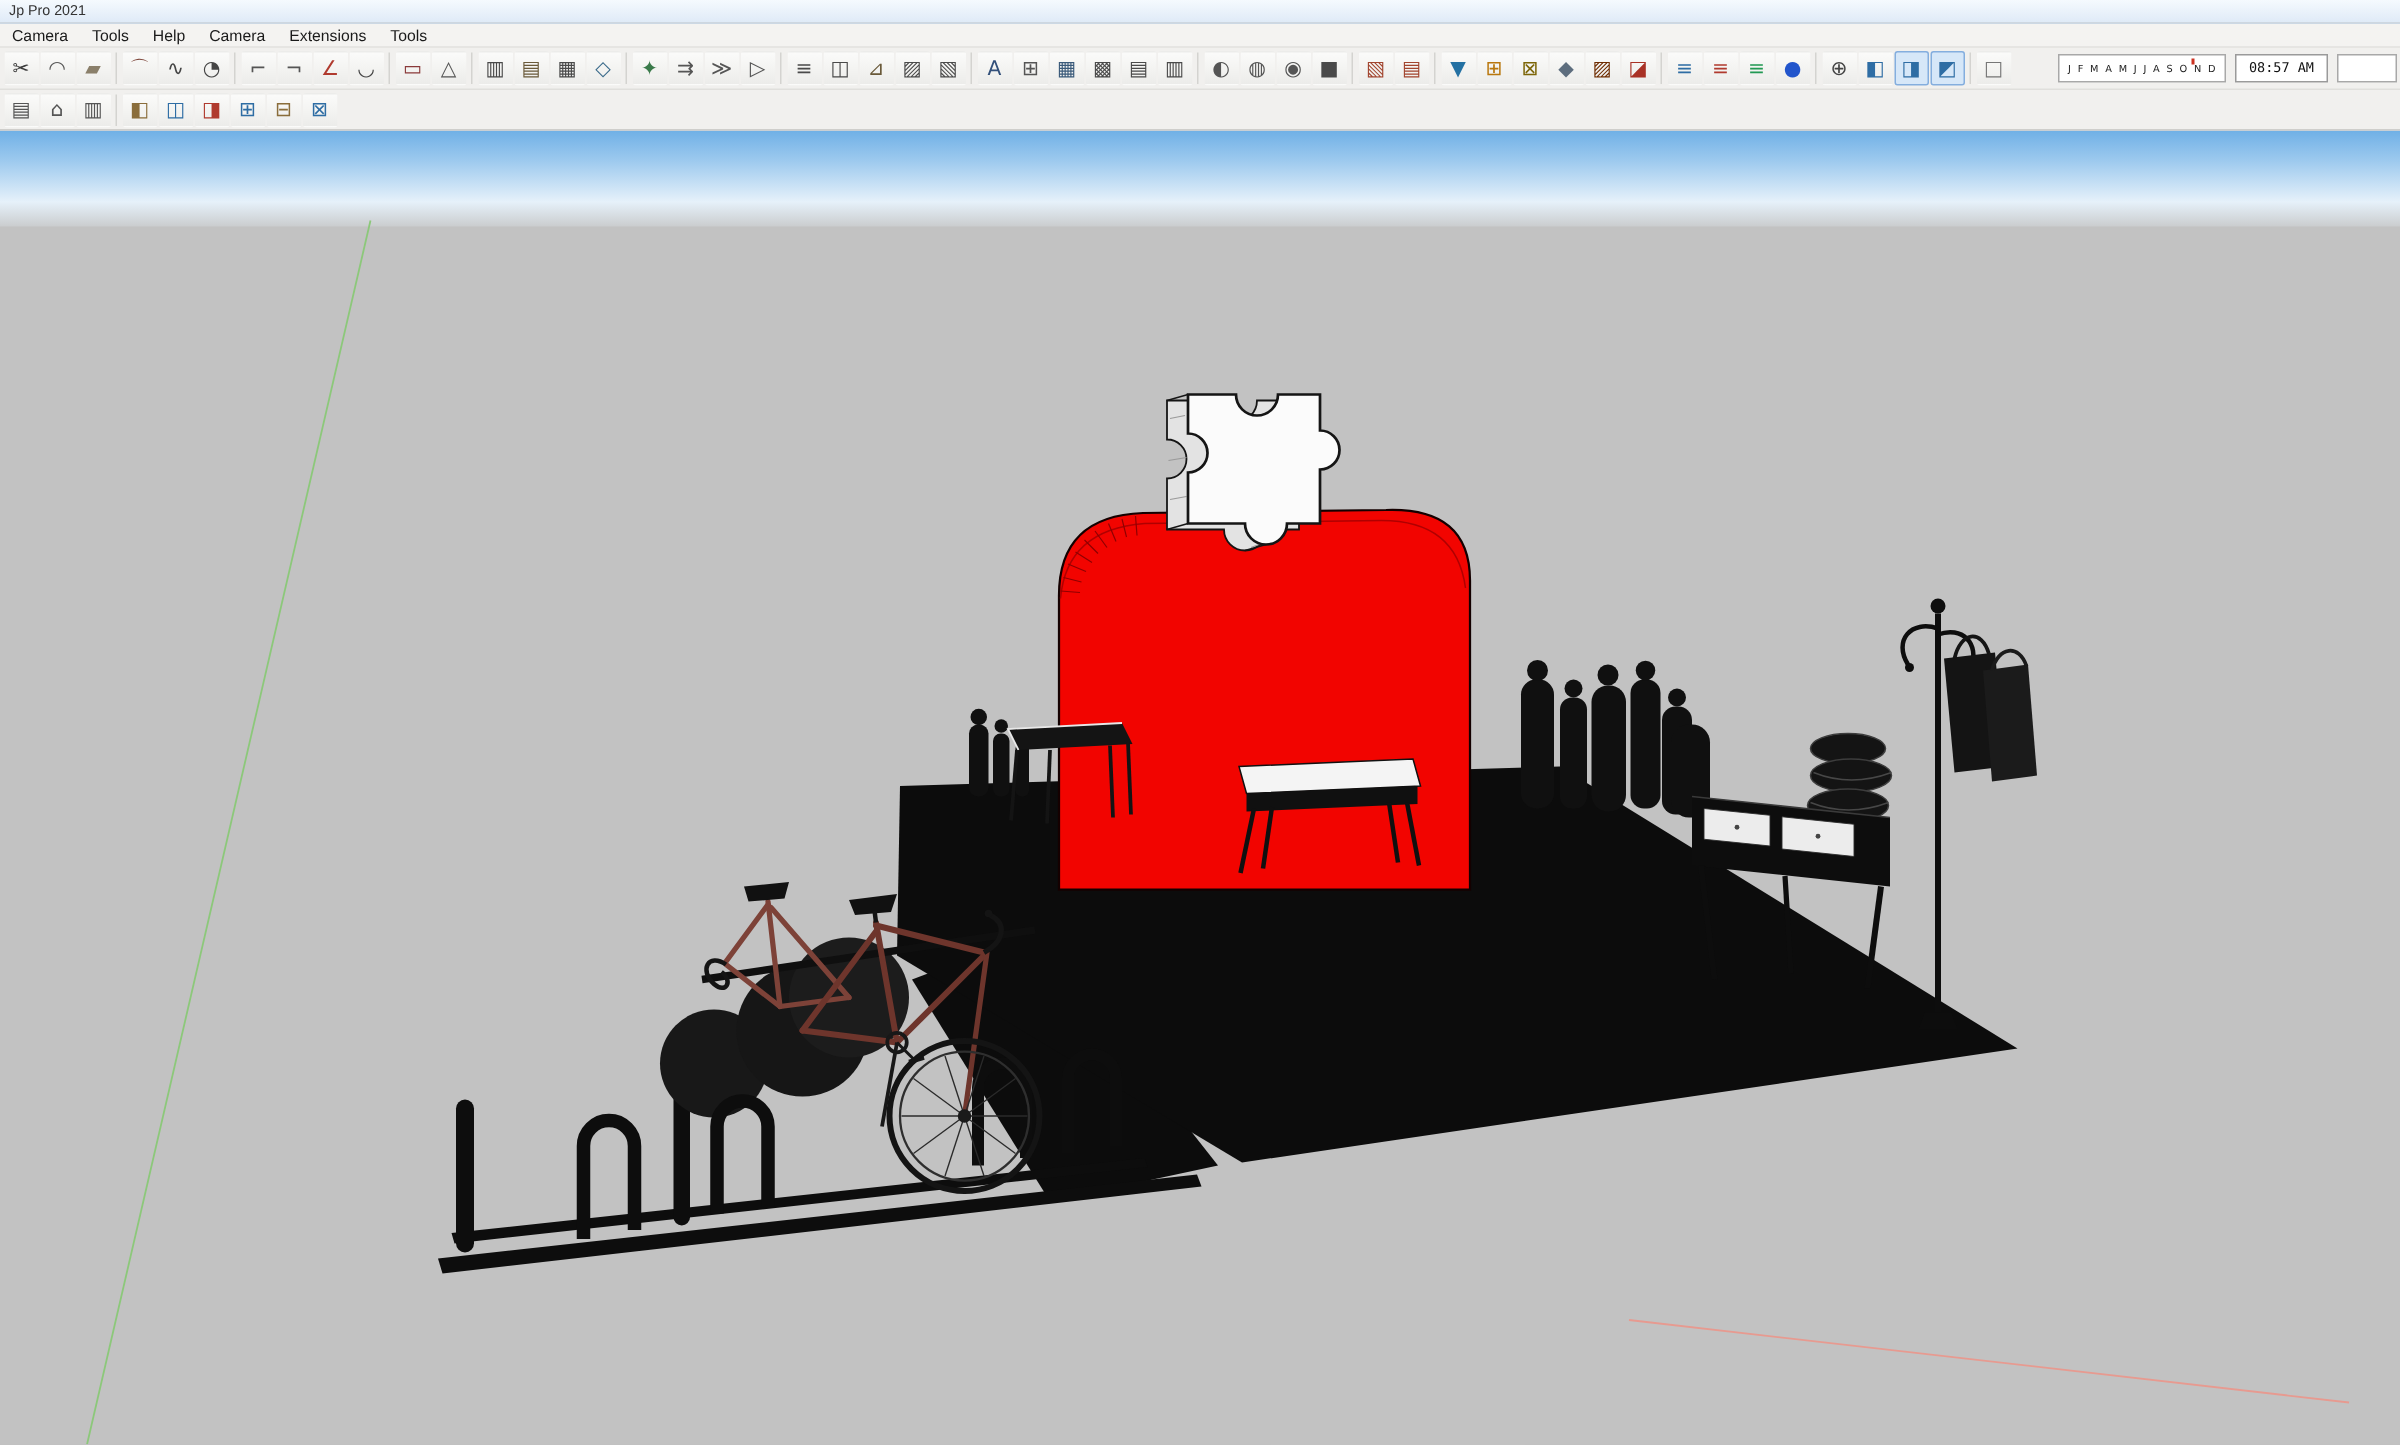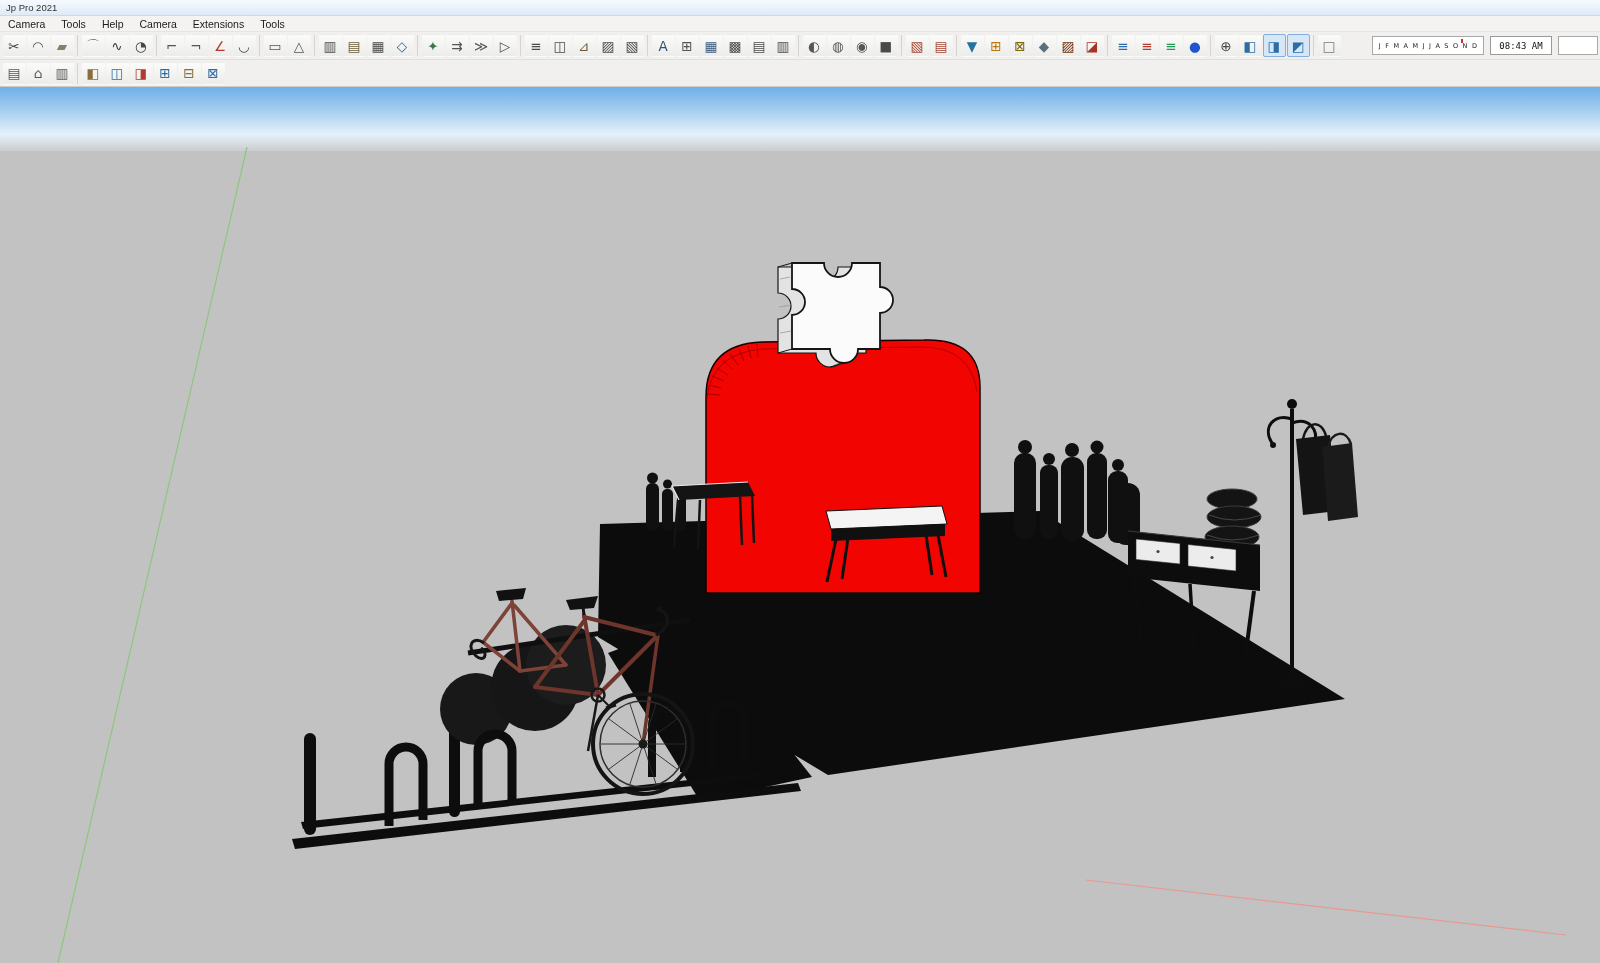--- a/index.html
+++ b/index.html
@@ -118,21 +118,21 @@
         <span class="month-letter">M</span>
         <span class="month-letter">J</span>
         <span class="month-letter">J</span>
         <span class="month-letter">A</span>
         <span class="month-letter">S</span>
         <span class="month-letter">O</span>
         <span class="month-letter">N</span>
         <span class="month-letter">D</span>
       </div>
     <div class="clock-box">
-      <span>08:43 AM</span>
+      <span>08:57 AM</span>
     </div>
     <div class="edge-box"></div>
   </div>
 
   <div class="toolbar row2">
     <div class="icons" id="row2">
         <div class="toolbar-icon" style="color: rgb(85, 85, 85);">▤</div>
         <div class="toolbar-icon" style="color: rgb(85, 85, 85);">⌂</div>
         <div class="toolbar-icon" style="color: rgb(85, 85, 85);">▥</div>
         <div class="sep"></div>

